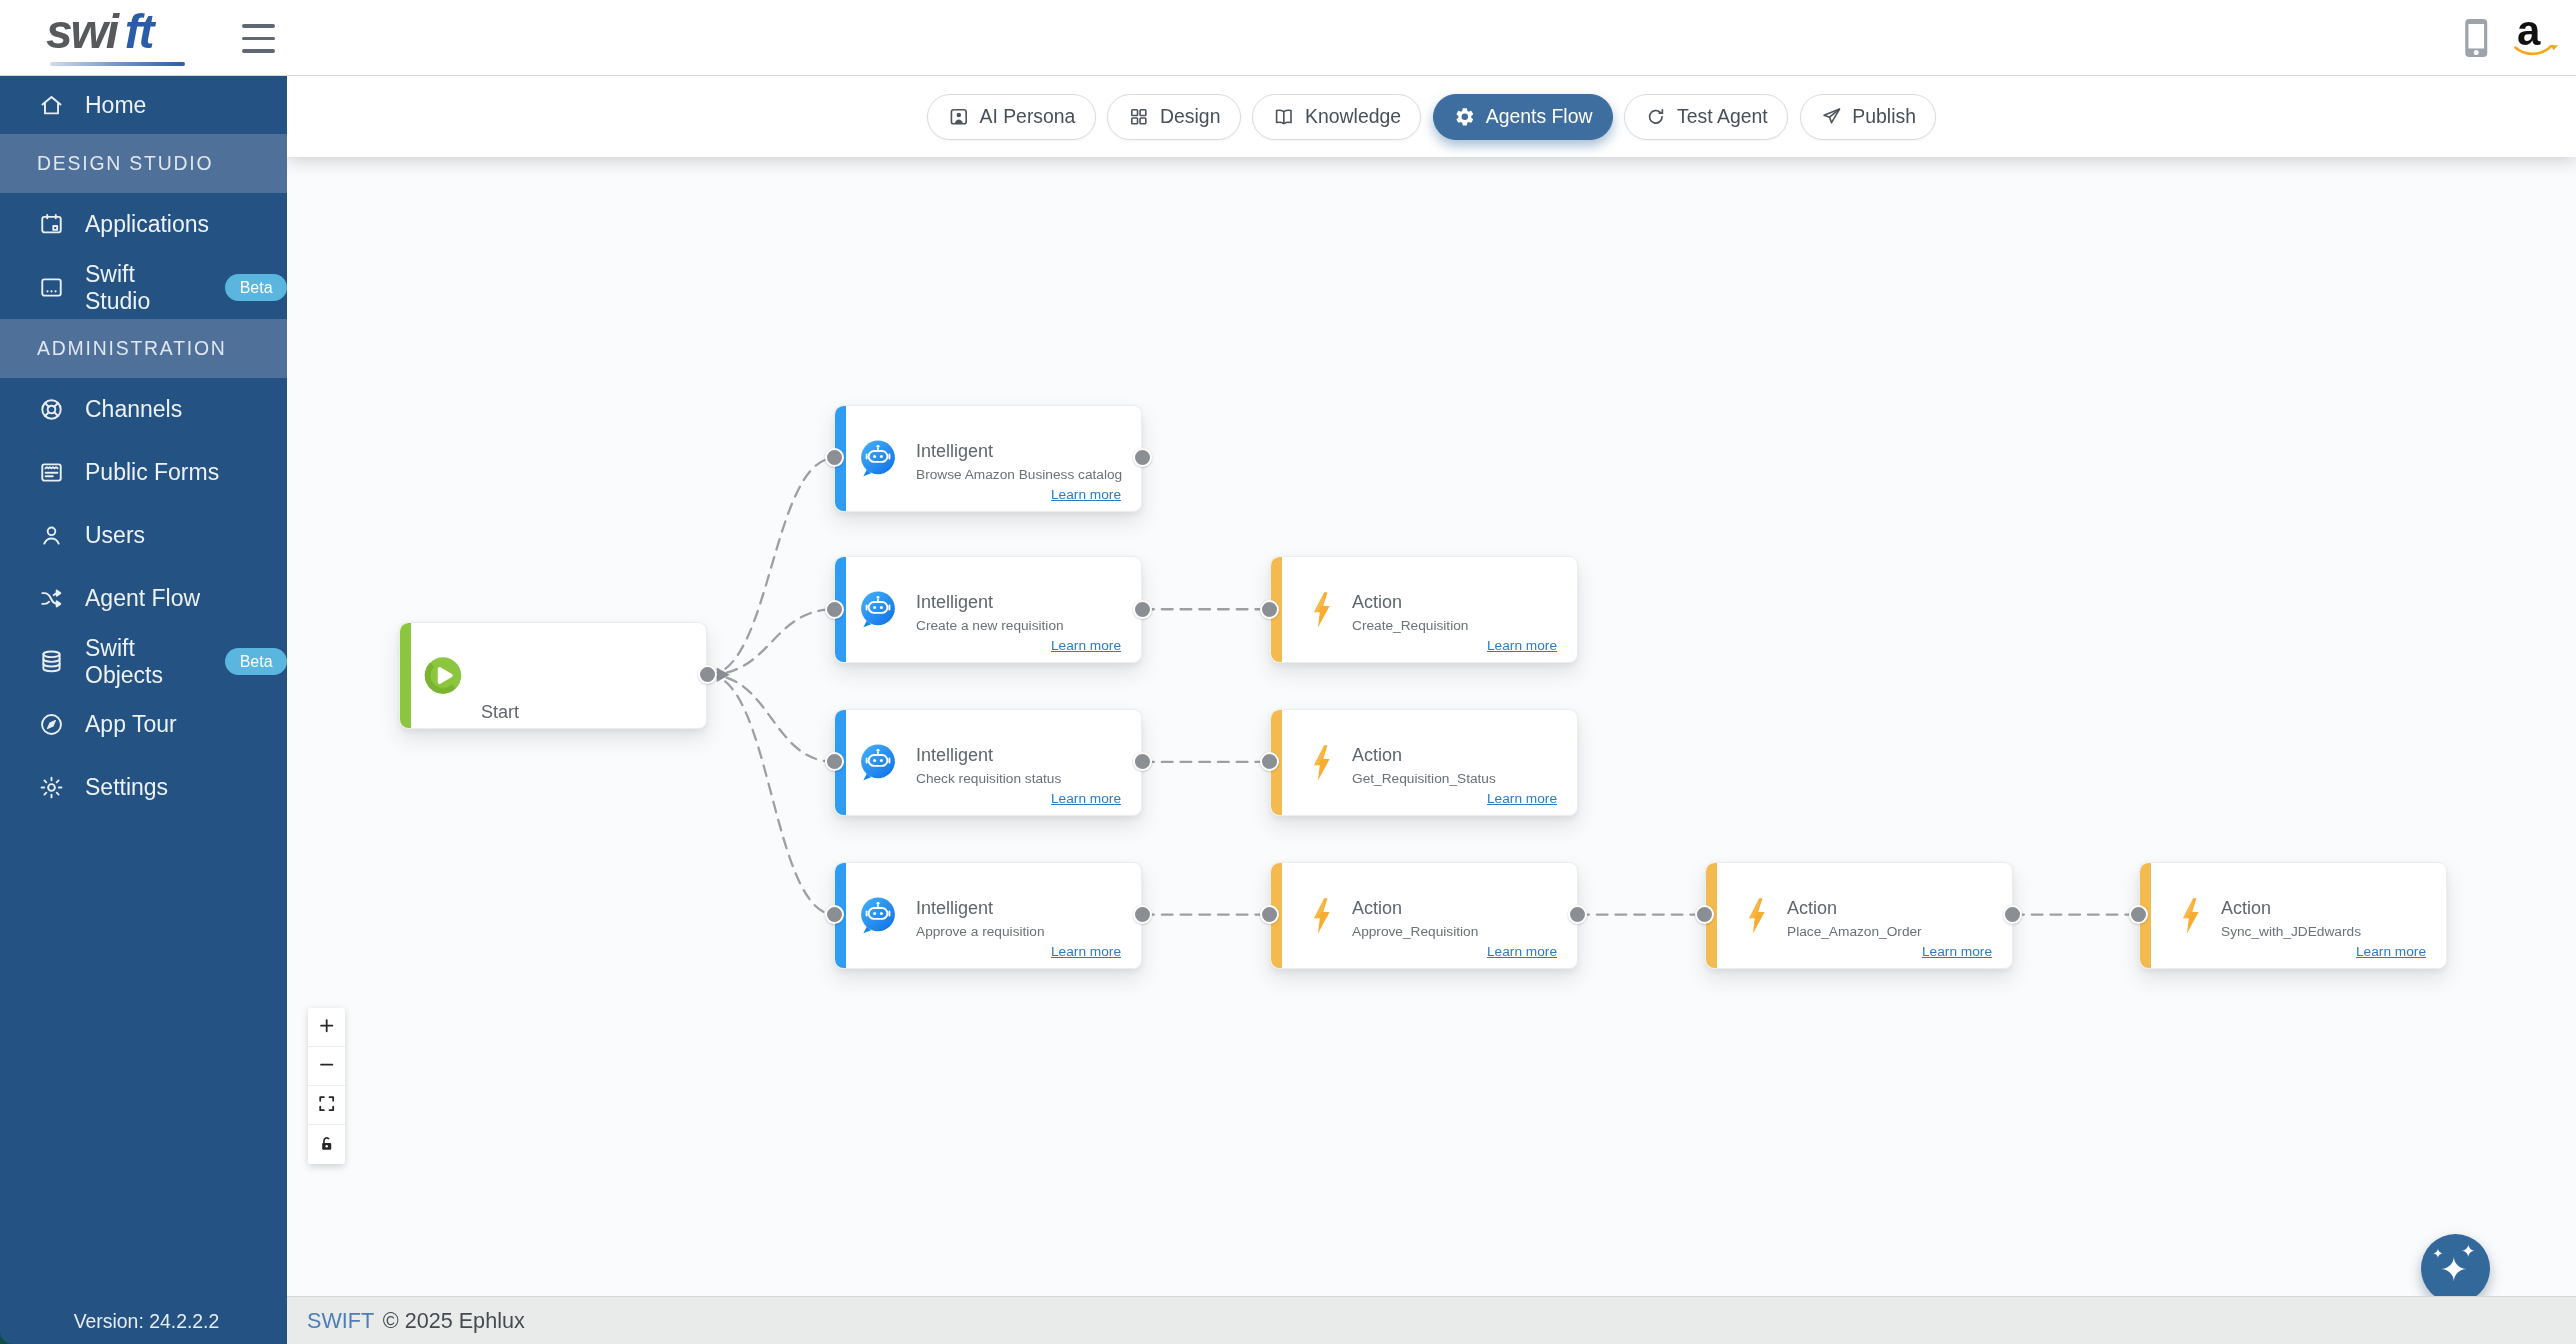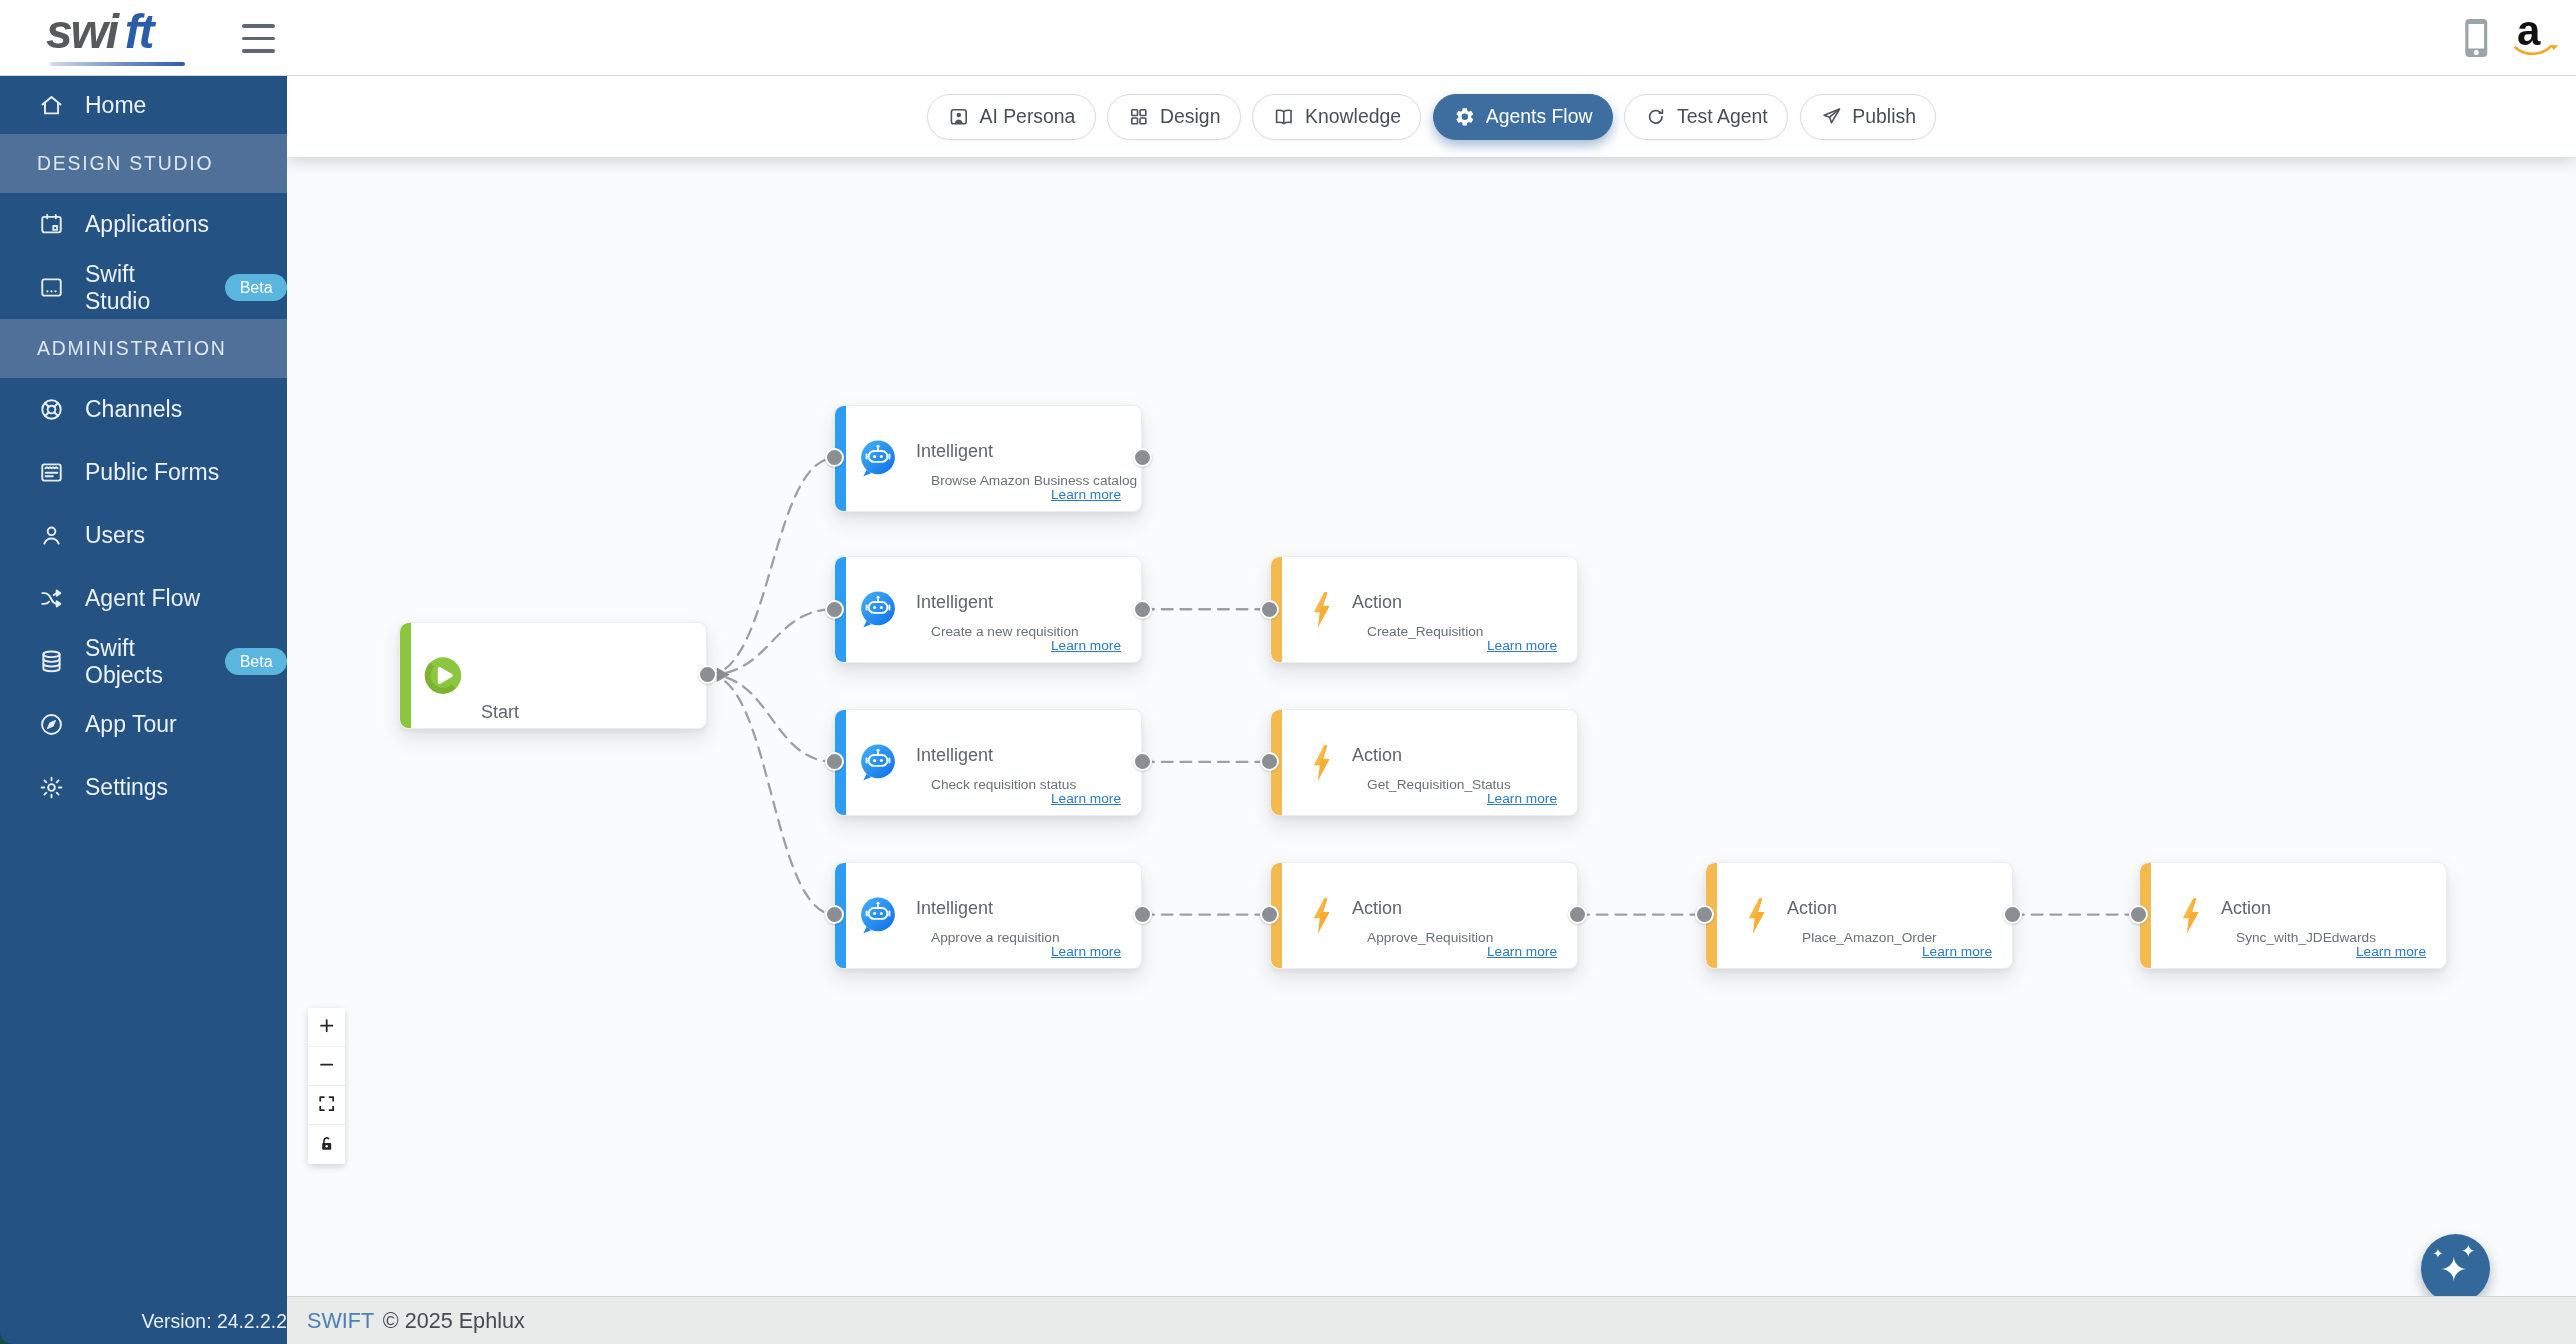--- a/index.html
+++ b/index.html
@@ -24,21 +24,21 @@
   
   .teal-corner{position:absolute;left:0;bottom:0;width:23px;height:13px;background:#104D46;z-index:3;}
   .sidebar{position:absolute;top:76px;left:0;width:287px;bottom:0;background:#245282;z-index:4;border-bottom-left-radius:13px;}
   .nav{display:flex;flex-direction:column;}
   .nav-item{height:63px;display:flex;align-items:center;padding-left:37px;gap:19px;color:#EDF2F8;font-size:23px;cursor:pointer;}
   .nav-item:first-child{height:58px;}
   .nav-icon{width:29px;height:29px;display:flex;align-items:center;justify-content:center;color:#E8EEF6;flex:0 0 29px;}
   .nav-icon svg{width:27px;height:27px;}
   .nav-section{height:59px;display:flex;align-items:center;padding-left:37px;background:#4F7199;color:#DFE7F1;font-size:19.4px;letter-spacing:1.8px;}
   .beta-badge{margin-left:11.5px;background:#5AB6DF;color:#fff;font-size:16px;padding:4.3px 14.4px;border-radius:720px;line-height:19px;}
-  .version{position:absolute;bottom:11.5px;width:100%;text-align:right;font-size:19.4px;color:#E7EDF5;padding-left:6px;}
+  .version{position:absolute;bottom:11.5px;width:100%;text-align:center;font-size:19.4px;color:#E7EDF5;padding-left:6px;}
 
   
   .content{position:absolute;top:76px;left:287px;right:0;bottom:48px;background:#fafbfc;z-index:1;}
   .tabbar{position:absolute;top:0;left:0;right:0;height:81px;background:#fff;display:flex;align-items:center;justify-content:center;gap:11.5px;z-index:3;
     box-shadow:0 7.2px 13px -4.3px rgba(120,125,135,.28);}
   .tab{height:46px;display:flex;align-items:center;gap:9.4px;padding:0 19.4px;border:1.4px solid #d9dbdf;border-radius:24px;background:#fff;
     color:#474F57;font-size:19.4px;font-weight:500;cursor:pointer;box-shadow:0 1.4px 2.9px rgba(0,0,0,.04);}
   .tab .tab-icon{width:23px;height:23px;display:flex;align-items:center;justify-content:center;color:#4d545c;}
   .tab .tab-icon svg{width:21.6px;height:21.6px;}
   .tab.active{background:#3D6E9F;border-color:#3D6E9F;color:#fff;box-shadow:0 5.8px 11.5px rgba(61,110,159,.45);}
@@ -52,21 +52,21 @@
   .node{position:absolute;width:308px;height:107px;background:#fff;border:0.7px solid #ebedef;border-radius:8.6px;z-index:2;
     box-shadow:0 10px 20px rgba(40,50,60,.12),0 2.2px 5.8px rgba(40,50,60,.06);}
   .stripe{position:absolute;left:0;top:0;bottom:0;width:10.8px;border-radius:8.6px 0 0 8.6px;}
   .node.start .stripe{background:#8CC63F;}
   .node.intelligent .stripe{background:#2F9CF4;}
   .node.action .stripe{background:#F3BA4F;}
   .node-icon{position:absolute;left:21.6px;top:50%;transform:translateY(-50%);width:43px;height:43px;display:flex;align-items:center;justify-content:center;}
   .node.action .node-icon{left:29px;}
   .node-title{position:absolute;left:81px;top:35px;font-size:18px;font-weight:500;color:#5F666D;}
   .node.start .node-title{top:50%;transform:translateY(-50%);margin-top:36px;}
-  .node-sub{position:absolute;left:81px;top:67px;font-size:13.7px;color:#6B7177;white-space:nowrap;margin-left:15px;}
+  .node-sub{position:absolute;left:81px;top:61px;font-size:13.7px;color:#6B7177;white-space:nowrap;}
   .learn-more{position:absolute;right:20px;bottom:8.6px;font-size:13.7px;color:#2B7CC7;text-decoration:underline;cursor:pointer;}
   .port{position:absolute;width:19.4px;height:19.4px;border-radius:50%;background:#8B8E93;border:2.9px solid #fff;z-index:3;box-shadow:0 0.7px 2.2px rgba(0,0,0,.2);}
 
   
   .controls{position:absolute;left:21px;top:851px;width:37px;background:#fff;border-radius:2.9px;box-shadow:0 2.2px 7.2px rgba(0,0,0,.16);z-index:4;overflow:hidden;}
   .ctrl-btn{width:37px;height:39px;display:flex;align-items:center;justify-content:center;background:#fff;border-bottom:0.7px solid #ededed;cursor:pointer;color:#262626;}
   .ctrl-btn:last-child{border-bottom:none;}
   .ctrl-btn svg{width:19.4px;height:19.4px;}
 
   

